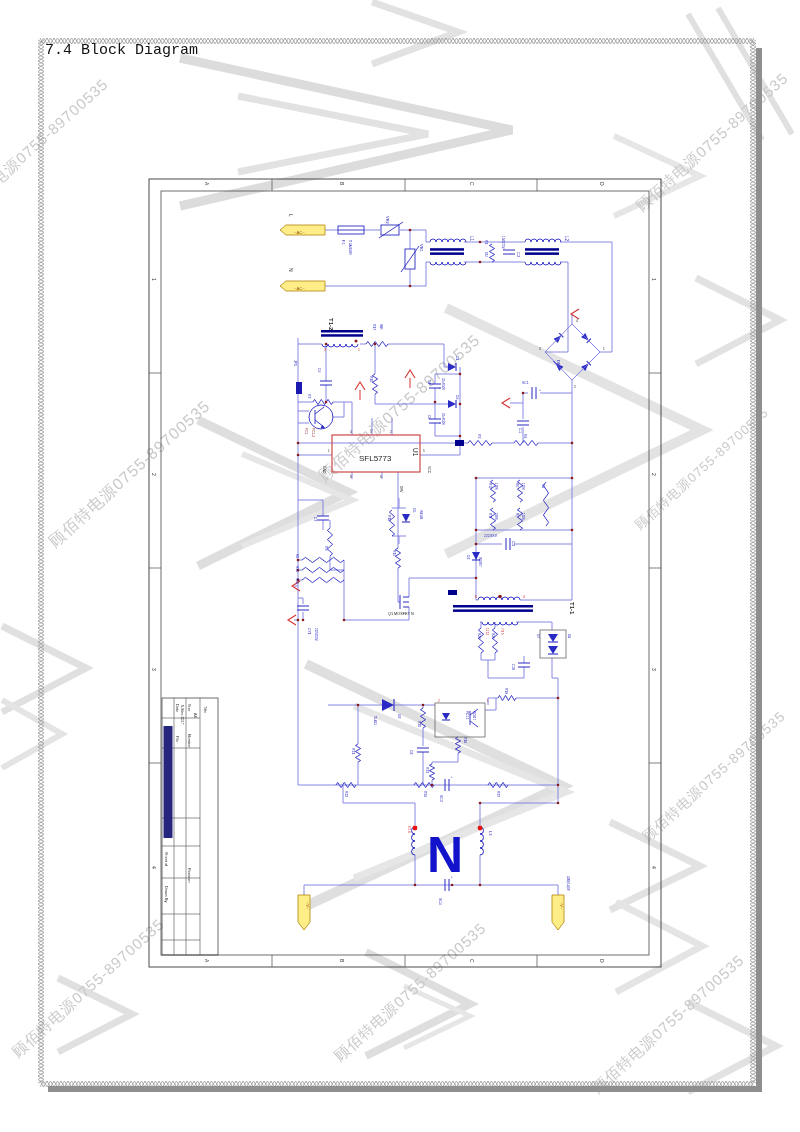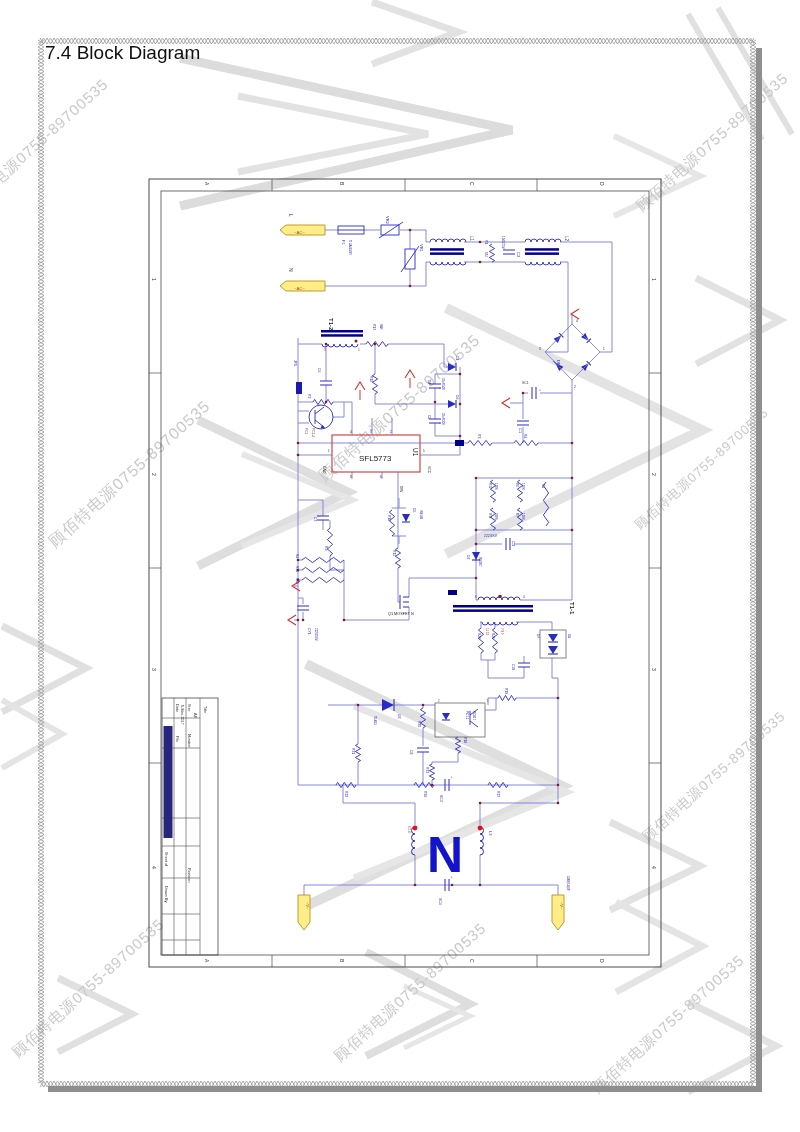--- a/index.html
+++ b/index.html
@@ -2,21 +2,21 @@
 <html><head>
 <meta charset="utf-8">
 <style>
   html,body{margin:0;padding:0;background:#ffffff;}
   .page{position:relative;width:800px;height:1132px;background:#fff;overflow:hidden;
         font-family:"Liberation Sans", sans-serif;}
   svg{position:absolute;left:0;top:0;}
   #deco-layer{z-index:1;}
   #schem-layer{z-index:3;left:148px;top:178px;}
   .doc-title{position:absolute;left:45px;top:42px;z-index:4;
-             font-family:Liberation Sans, sans-serif;font-size:19px;color:#101010;}
+             font-family:Liberation Mono, monospace;font-size:15px;color:#101010;}
 </style>
 </head>
 <body>
 
 <div class="page">
   <svg id="deco-layer" width="800" height="1132" viewBox="0 0 800 1132">
       <g>
         <polyline points="180,58 512,130 180,206" fill="none" stroke="#dcdcdc" stroke-width="9"></polyline>
         <polyline points="238,96 428,134 238,172" fill="none" stroke="#e2e2e2" stroke-width="7"></polyline>
         <polyline points="372,2 458,32 372,64" fill="none" stroke="#e2e2e2" stroke-width="7"></polyline>

